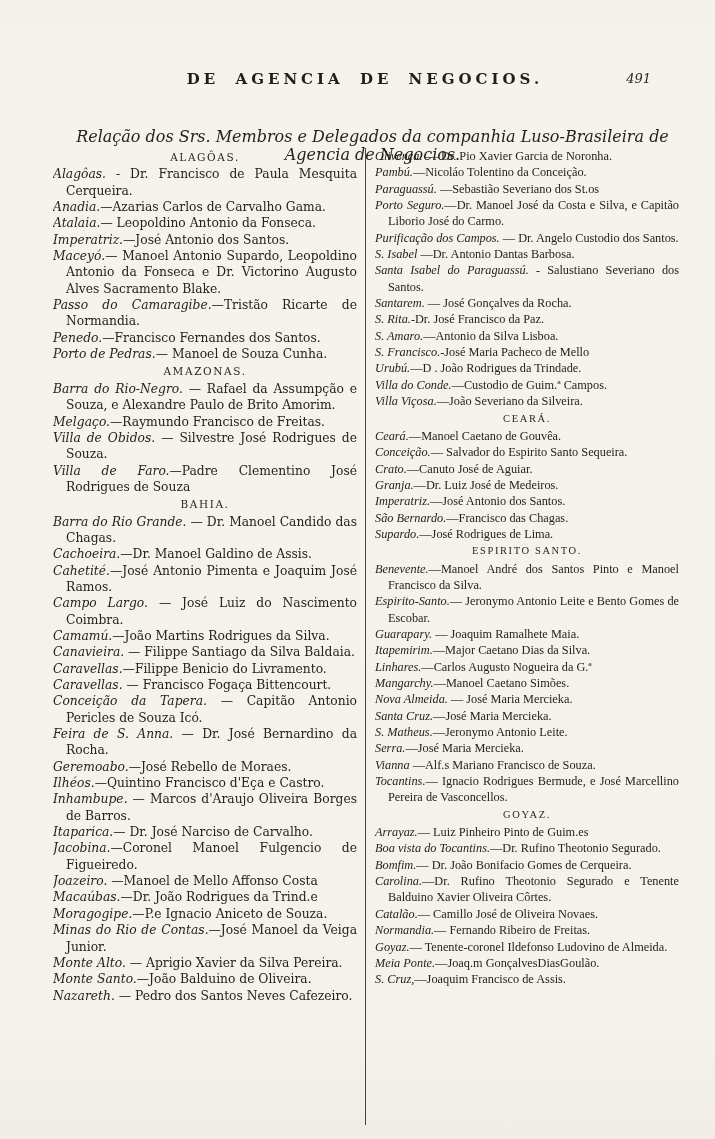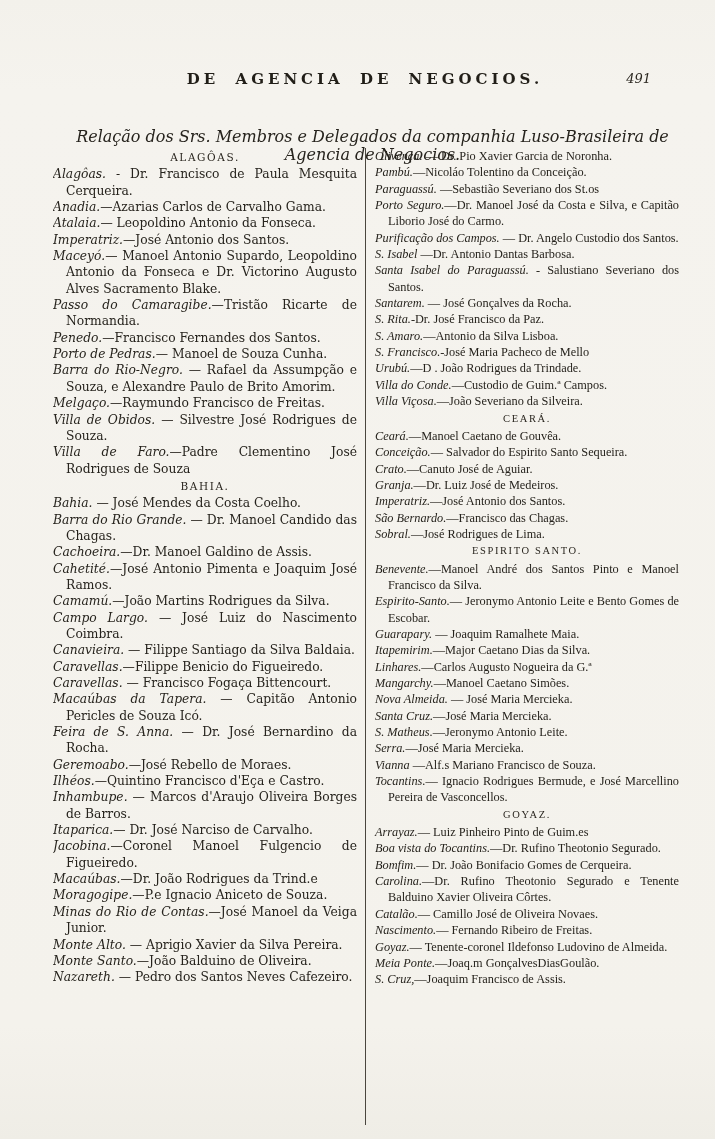--- a/index.html
+++ b/index.html
@@ -100,41 +100,42 @@
     <div class="col left" id="col-0">
         <div class="section-heading">ALAGÔAS.</div>
         <div class="entry"><span class="place">Alagôas.</span><span> - Dr. Francisco de Paula Mesquita Cerqueira.</span></div>
         <div class="entry"><span class="place">Anadia.</span><span>—Azarias Carlos de Carvalho Gama.</span></div>
         <div class="entry"><span class="place">Atalaia.</span><span>— Leopoldino Antonio da Fonseca.</span></div>
         <div class="entry"><span class="place">Imperatriz.</span><span>—José Antonio dos Santos.</span></div>
         <div class="entry"><span class="place">Maceyó.</span><span>— Manoel Antonio Supardo, Leopoldino Antonio da Fonseca e Dr. Victorino Augusto Alves Sacramento Blake.</span></div>
         <div class="entry"><span class="place">Passo do Camaragibe.</span><span>—Tristão Ricarte de Normandia.</span></div>
         <div class="entry"><span class="place">Penedo.</span><span>—Francisco Fernandes dos Santos.</span></div>
         <div class="entry"><span class="place">Porto de Pedras.</span><span>— Manoel de Souza Cunha.</span></div>
+        <div class="section-heading">AMAZONAS.</div>
         <div class="entry"><span class="place">Barra do Rio-Negro.</span><span> — Rafael da Assumpção e Souza, e Alexandre Paulo de Brito Amorim.</span></div>
         <div class="entry"><span class="place">Melgaço.</span><span>—Raymundo Francisco de Freitas.</span></div>
         <div class="entry"><span class="place">Villa de Obidos.</span><span> — Silvestre José Rodrigues de Souza.</span></div>
         <div class="entry"><span class="place">Villa de Faro.</span><span>—Padre Clementino José Rodrigues de Souza</span></div>
         <div class="section-heading">BAHIA.</div>
-        <div class="entry"><span class="place">Bahia.</span><span> — José Mendes da Costa Coelho.</span></div>
         <div class="entry"><span class="place">Barra do Rio Grande.</span><span> — Dr. Manoel Candido das Chagas.</span></div>
         <div class="entry"><span class="place">Cachoeira.</span><span>—Dr. Manoel Galdino de Assis.</span></div>
         <div class="entry"><span class="place">Cahetité.</span><span>—José Antonio Pimenta e Joaquim José Ramos.</span></div>
+        <div class="entry"><span class="place">Campo Largo.</span><span> — José Luiz do Nascimento Coimbra.</span></div>
         <div class="entry"><span class="place">Camamú.</span><span>—João Martins Rodrigues da Silva.</span></div>
-        <div class="entry"><span class="place">Campo Largo.</span><span> — José Luiz do Nascimento Coimbra.</span></div>
         <div class="entry"><span class="place">Canavieira.</span><span> — Filippe Santiago da Silva Baldaia.</span></div>
-        <div class="entry"><span class="place">Caravellas.</span><span>—Filippe Benicio do Figueiredo.</span></div>
+        <div class="entry"><span class="place">Caravellas.</span><span>—Filippe Benicio do Livramento.</span></div>
         <div class="entry"><span class="place">Caravellas.</span><span> — Francisco Fogaça Bittencourt.</span></div>
-        <div class="entry"><span class="place">Macaúbas da Tapera.</span><span> — Capitão Antonio Pericles de Souza Icó.</span></div>
+        <div class="entry"><span class="place">Conceição da Tapera.</span><span> — Capitão Antonio Pericles de Souza Icó.</span></div>
         <div class="entry"><span class="place">Feira de S. Anna.</span><span> — Dr. José Bernardino da Rocha.</span></div>
         <div class="entry"><span class="place">Geremoabo.</span><span>—José Rebello de Moraes.</span></div>
         <div class="entry"><span class="place">Ilhéos.</span><span>—Quintino Francisco d'Eça e Castro.</span></div>
         <div class="entry"><span class="place">Inhambupe.</span><span> — Marcos d'Araujo Oliveira Borges de Barros.</span></div>
         <div class="entry"><span class="place">Itaparica.</span><span>— Dr. José Narciso de Carvalho.</span></div>
         <div class="entry"><span class="place">Jacobina.</span><span>—Coronel Manoel Fulgencio de Figueiredo.</span></div>
+        <div class="entry"><span class="place">Joazeiro.</span><span> —Manoel de Mello Affonso Costa</span></div>
         <div class="entry"><span class="place">Macaúbas.</span><span>—Dr. João Rodrigues da Trind.e</span></div>
         <div class="entry"><span class="place">Moragogipe.</span><span>—P.e Ignacio Aniceto de Souza.</span></div>
         <div class="entry"><span class="place">Minas do Rio de Contas.</span><span>—José Manoel da Veiga Junior.</span></div>
         <div class="entry"><span class="place">Monte Alto.</span><span> — Aprigio Xavier da Silva Pereira.</span></div>
         <div class="entry"><span class="place">Monte Santo.</span><span>—João Balduino de Oliveira.</span></div>
         <div class="entry"><span class="place">Nazareth.</span><span> — Pedro dos Santos Neves Cafezeiro.</span></div>
       </div>
     <div class="col-divider"></div>
     <div class="col right" id="col-1">
         <div class="entry"><span class="place">Olivença.</span><span> — Dr. Pio Xavier Garcia de Noronha.</span></div>
@@ -151,40 +152,40 @@
         <div class="entry"><span class="place">Urubú.</span><span>—D . João Rodrigues da Trindade.</span></div>
         <div class="entry"><span class="place">Villa do Conde.</span><span>—Custodio de Guim.ª Campos.</span></div>
         <div class="entry"><span class="place">Villa Viçosa.</span><span>—João Severiano da Silveira.</span></div>
         <div class="section-heading">CEARÁ.</div>
         <div class="entry"><span class="place">Ceará.</span><span>—Manoel Caetano de Gouvêa.</span></div>
         <div class="entry"><span class="place">Conceição.</span><span>— Salvador do Espirito Santo Sequeira.</span></div>
         <div class="entry"><span class="place">Crato.</span><span>—Canuto José de Aguiar.</span></div>
         <div class="entry"><span class="place">Granja.</span><span>—Dr. Luiz José de Medeiros.</span></div>
         <div class="entry"><span class="place">Imperatriz.</span><span>—José Antonio dos Santos.</span></div>
         <div class="entry"><span class="place">São Bernardo.</span><span>—Francisco das Chagas.</span></div>
-        <div class="entry"><span class="place">Sobral.</span><span>—José Rodrigues de Lima.</span></div>
+        <div class="entry"><span class="place">Supardo.</span><span>—José Rodrigues de Lima.</span></div>
         <div class="section-heading">ESPIRITO SANTO.</div>
         <div class="entry"><span class="place">Benevente.</span><span>—Manoel André dos Santos Pinto e Manoel Francisco da Silva.</span></div>
         <div class="entry"><span class="place">Espirito-Santo.</span><span>— Jeronymo Antonio Leite e Bento Gomes de Escobar.</span></div>
         <div class="entry"><span class="place">Guarapary.</span><span> — Joaquim Ramalhete Maia.</span></div>
         <div class="entry"><span class="place">Itapemirim.</span><span>—Major Caetano Dias da Silva.</span></div>
         <div class="entry"><span class="place">Linhares.</span><span>—Carlos Augusto Nogueira da G.ª</span></div>
         <div class="entry"><span class="place">Mangarchy.</span><span>—Manoel Caetano Simões.</span></div>
         <div class="entry"><span class="place">Nova Almeida.</span><span> — José Maria Mercieka.</span></div>
         <div class="entry"><span class="place">Santa Cruz.</span><span>—José Maria Mercieka.</span></div>
         <div class="entry"><span class="place">S. Matheus.</span><span>—Jeronymo Antonio Leite.</span></div>
         <div class="entry"><span class="place">Serra.</span><span>—José Maria Mercieka.</span></div>
         <div class="entry"><span class="place">Vianna</span><span> —Alf.s Mariano Francisco de Souza.</span></div>
         <div class="entry"><span class="place">Tocantins.</span><span>— Ignacio Rodrigues Bermude, e José Marcellino Pereira de Vasconcellos.</span></div>
         <div class="section-heading">GOYAZ.</div>
         <div class="entry"><span class="place">Arrayaz.</span><span>— Luiz Pinheiro Pinto de Guim.es</span></div>
         <div class="entry"><span class="place">Boa vista do Tocantins.</span><span>—Dr. Rufino Theotonio Segurado.</span></div>
         <div class="entry"><span class="place">Bomfim.</span><span>— Dr. João Bonifacio Gomes de Cerqueira.</span></div>
         <div class="entry"><span class="place">Carolina.</span><span>—Dr. Rufino Theotonio Segurado e Tenente Balduino Xavier Oliveira Côrtes.</span></div>
         <div class="entry"><span class="place">Catalão.</span><span>— Camillo José de Oliveira Novaes.</span></div>
-        <div class="entry"><span class="place">Nascimento.</span><span>— Fernando Ribeiro de Freitas.</span></div>
+        <div class="entry"><span class="place">Normandia.</span><span>— Fernando Ribeiro de Freitas.</span></div>
         <div class="entry"><span class="place">Goyaz.</span><span>— Tenente-coronel Ildefonso Ludovino de Almeida.</span></div>
         <div class="entry"><span class="place">Meia Ponte.</span><span>—Joaq.m GonçalvesDiasGoulão.</span></div>
         <div class="entry"><span class="place">S. Cruz,</span><span>—Joaquim Francisco de Assis.</span></div>
       </div>
   </div>
 
 </div>
 
 </body></html>

